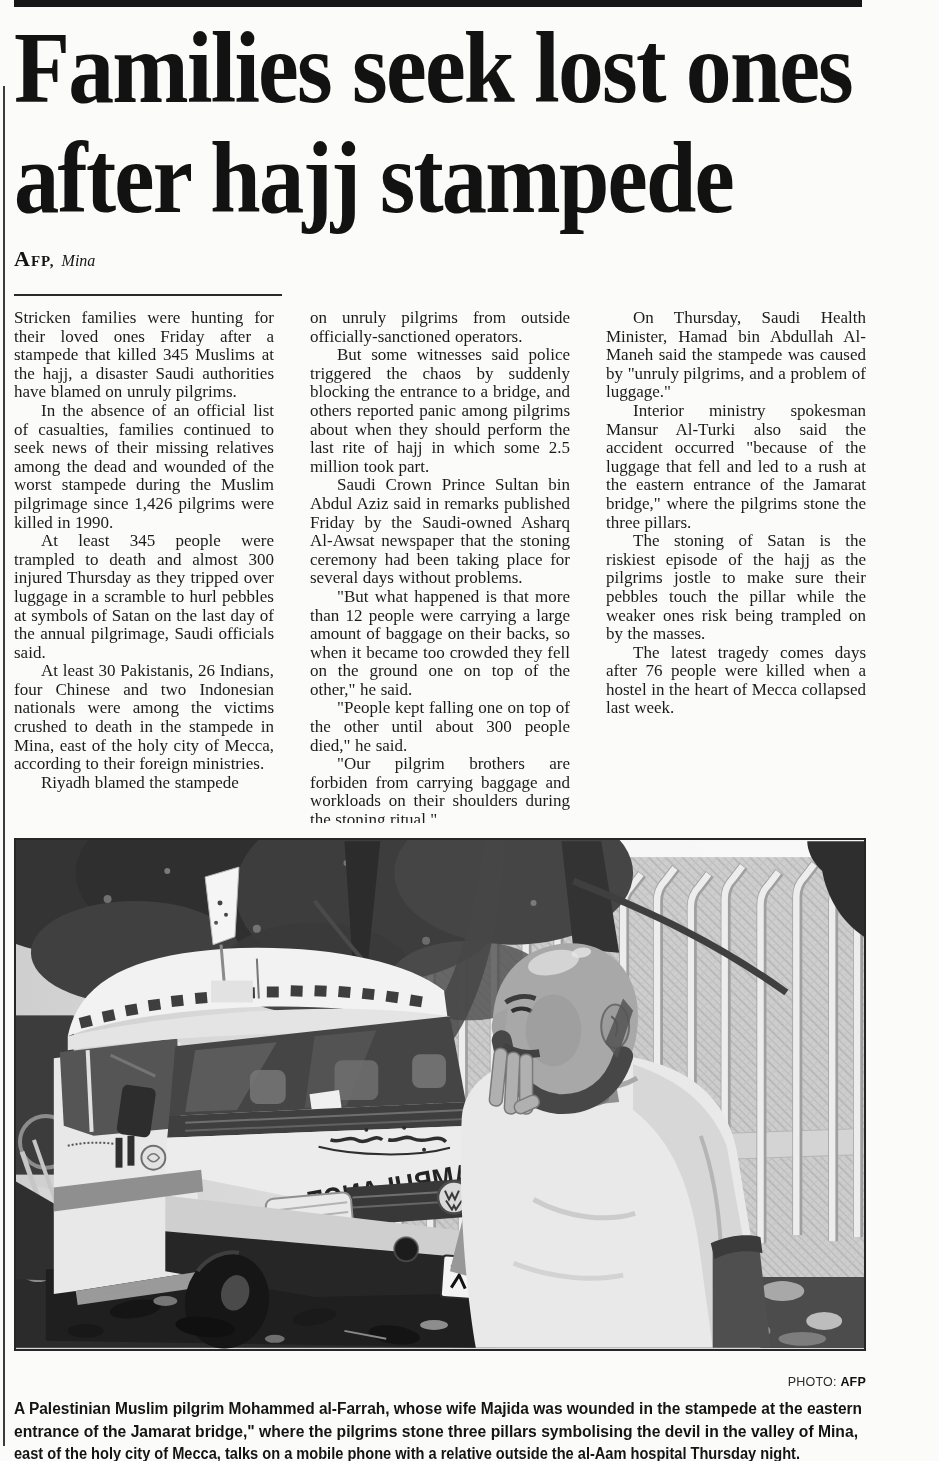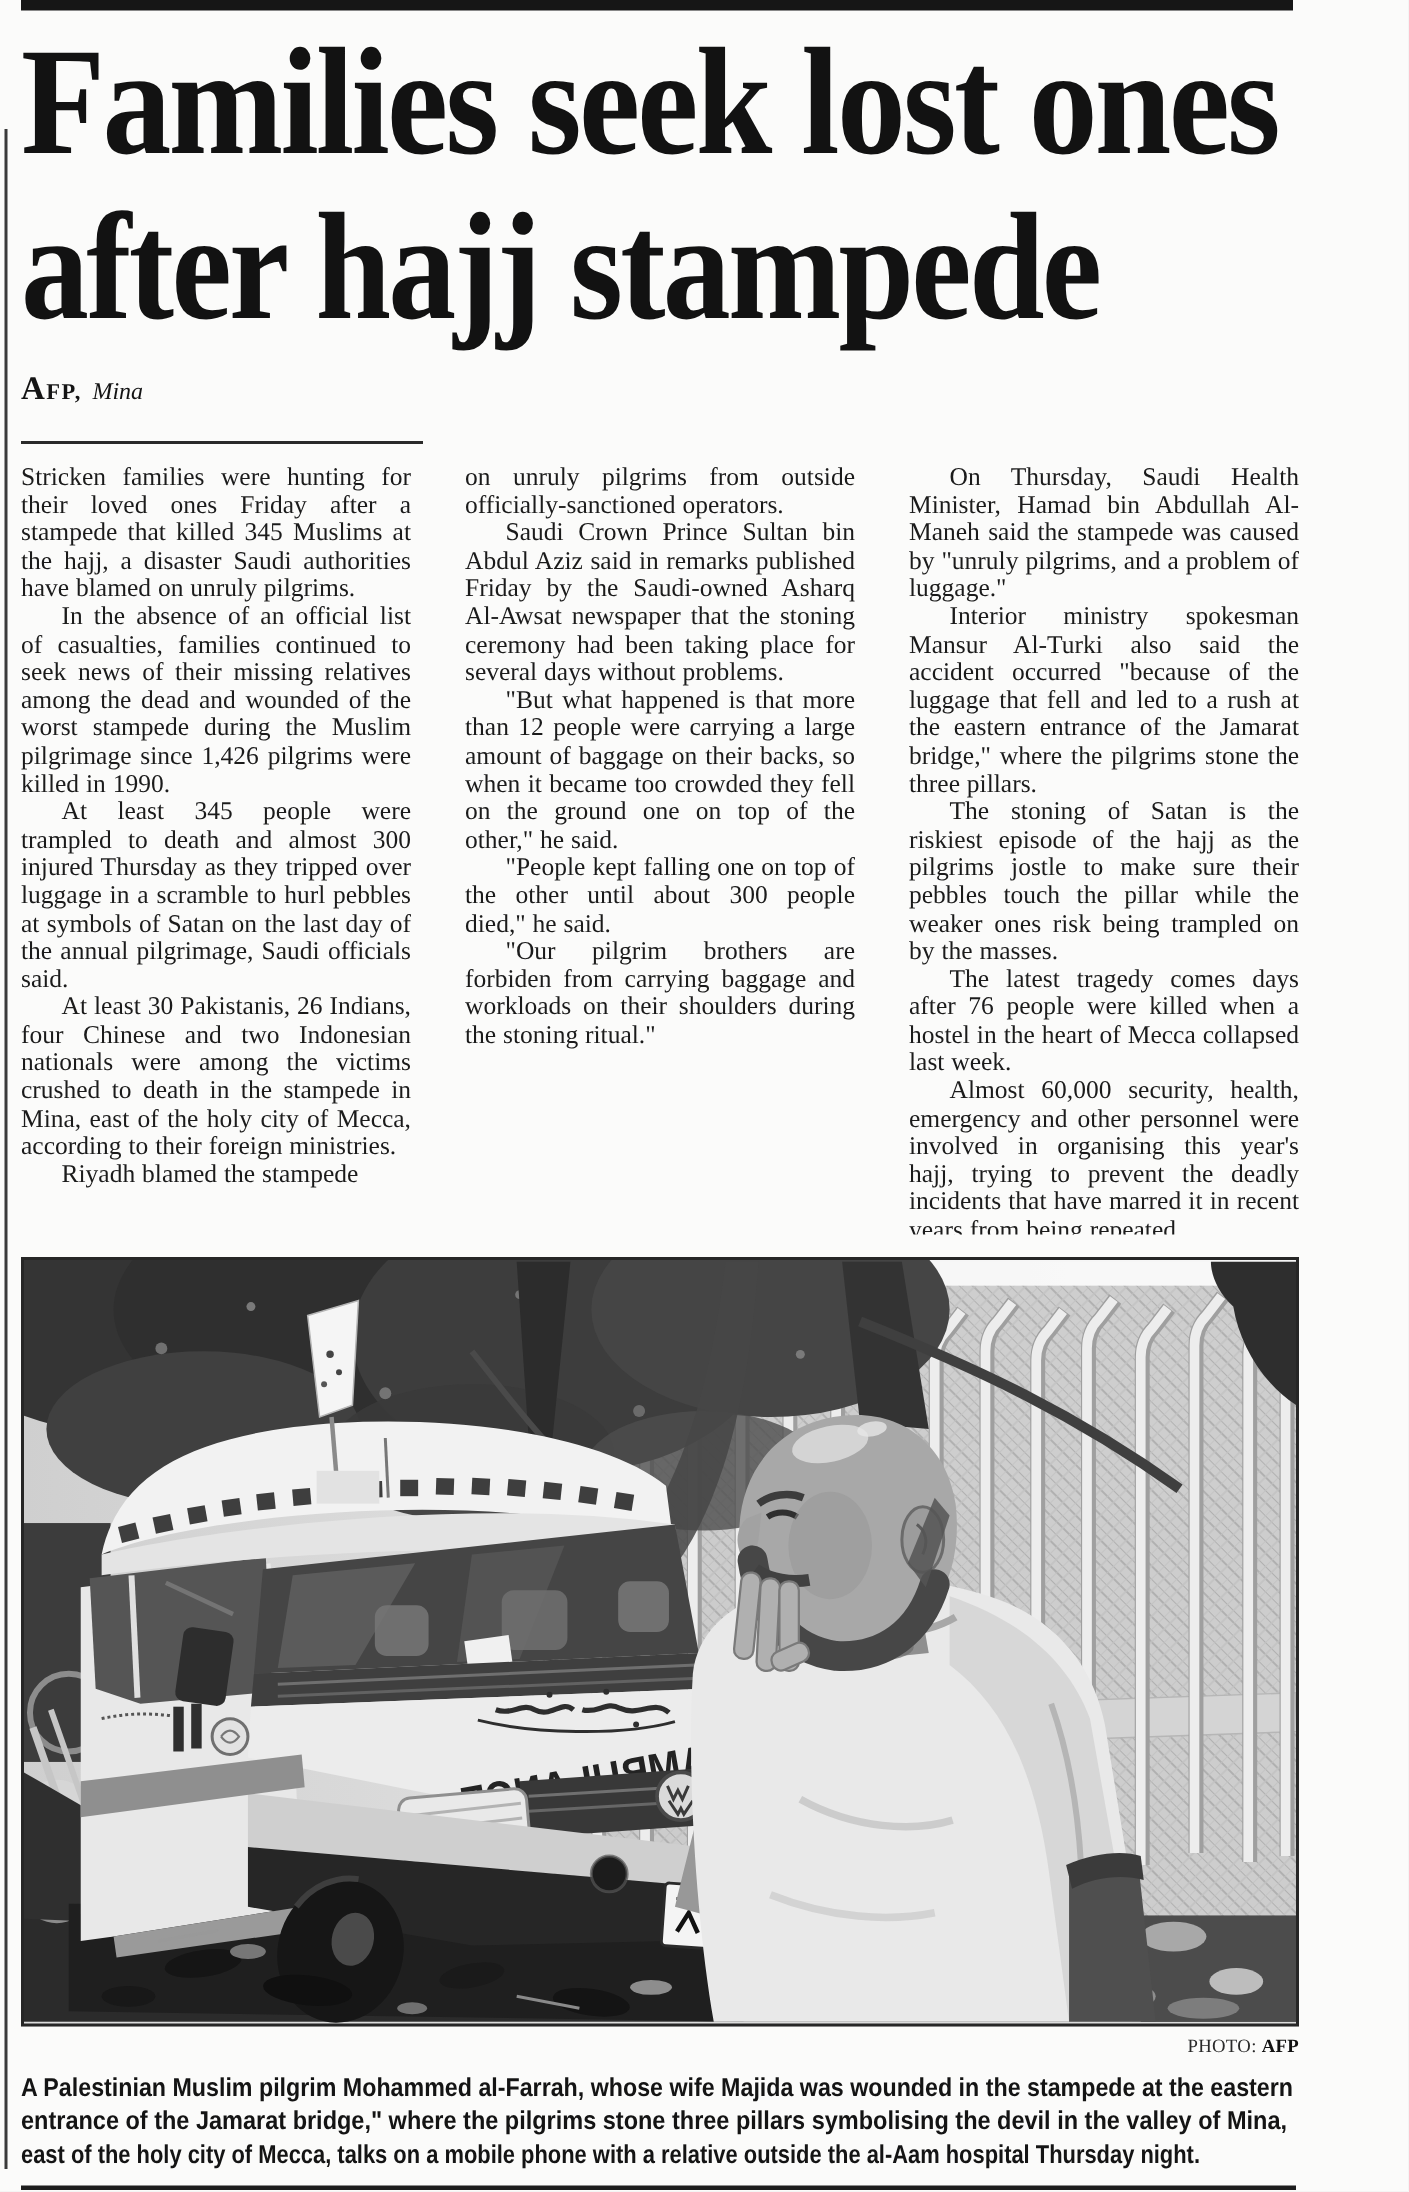--- a/index.html
+++ b/index.html
@@ -14,22 +14,22 @@
           font-size:15px;color:#141414;white-space:nowrap;}
   .agency{font-weight:bold;display:inline-block;letter-spacing:1px;}
   .agency::first-letter{font-size:22px;}
   .location{font-style:italic;font-size:16px;margin-left:7px;}
   .cols{display:flex;gap:36px;margin-top:13px;height:514px;overflow:hidden;}
   .col{width:268px;font-size:17px;line-height:18.6px;text-align:justify;color:#1b1b1b;
        hyphens:auto;-webkit-hyphens:auto;word-spacing:.02em;}
   .col p{margin:0;}
   .col p.indent{text-indent:27px;}
   .photo-frame{margin-top:15px;width:848px;height:509px;border:2px solid #262626;background:#dcdcdc;}
-  .credit{width:852px;text-align:right;font-family:Liberation Serif, serif;
-          font-size:12.5px;color:#2a2a2a;margin-top:6px;letter-spacing:.2px;}
+  .credit{width:852px;text-align:right;font-family:Liberation Sans, sans-serif;
+          font-size:12.5px;color:#2a2a2a;margin-top:24px;letter-spacing:.2px;}
   .credit b{color:#111;}
   .caption-svg{display:block;margin-top:9px;}
   .caption-svg text{font-family:"Liberation Sans",sans-serif;font-weight:bold;fill:#141414;}
   .bottom-rule{width:850px;border-top:3px solid #1d1d1d;margin-top:8px;}
 </style>
 </head>
 <body>
 
 <div class="page">
   <div class="edge-bar"></div>
@@ -49,31 +49,31 @@
     <div class="cols">
       <div class="col">
           <p>Stricken families were hunting for their loved ones Friday after a stampede that killed 345 Muslims at the hajj, a disaster Saudi authorities have blamed on unruly pilgrims.</p>
           <p class="indent">In the absence of an official list of casualties, families continued to seek news of their missing relatives among the dead and wounded of the worst stampede during the Muslim pilgrimage since 1,426 pilgrims were killed in 1990.</p>
           <p class="indent">At least 345 people were trampled to death and almost 300 injured Thursday as they tripped over luggage in a scramble to hurl pebbles at symbols of Satan on the last day of the annual pilgrimage, Saudi officials said.</p>
           <p class="indent">At least 30 Pakistanis, 26 Indians, four Chinese and two Indonesian nationals were among the victims crushed to death in the stampede in Mina, east of the holy city of Mecca, according to their foreign ministries.</p>
           <p class="indent">Riyadh blamed the stampede</p>
         </div>
       <div class="col">
           <p>on unruly pilgrims from outside officially-sanctioned operators.</p>
+          <p class="indent">But some witnesses said police triggered the chaos by suddenly blocking the entrance to a bridge, and others reported panic among pilgrims about when they should perform the last rite of hajj in which some 2.5 million took part.</p>
           <p class="indent">Saudi Crown Prince Sultan bin Abdul Aziz said in remarks published Friday by the Saudi-owned Asharq Al-Awsat newspaper that the stoning ceremony had been taking place for several days without problems.</p>
           <p class="indent">"But what happened is that more than 12 people were carrying a large amount of baggage on their backs, so when it became too crowded they fell on the ground one on top of the other," he said.</p>
           <p class="indent">"People kept falling one on top of the other until about 300 people died," he said.</p>
           <p class="indent">"Our pilgrim brothers are forbiden from carrying baggage and workloads on their shoulders during the stoning ritual."</p>
         </div>
       <div class="col">
           <p class="indent">On Thursday, Saudi Health Minister, Hamad bin Abdullah Al-Maneh said the stampede was caused by "unruly pilgrims, and a problem of luggage."</p>
           <p class="indent">Interior ministry spokesman Mansur Al-Turki also said the accident occurred "because of the luggage that fell and led to a rush at the eastern entrance of the Jamarat bridge," where the pilgrims stone the three pillars.</p>
           <p class="indent">The stoning of Satan is the riskiest episode of the hajj as the pilgrims jostle to make sure their pebbles touch the pillar while the weaker ones risk being trampled on by the masses.</p>
           <p class="indent">The latest tragedy comes days after 76 people were killed when a hostel in the heart of Mecca collapsed last week.</p>
-          <p class="indent">Almost 60,000 security, health, emergency and other personnel were involved in organising this year's hajj, trying to prevent the deadly incidents that have marred it in recent years from being repeated.</p>
         </div>
     </div>
 
     <div class="photo-frame">
       <svg width="848" height="509" viewBox="0 0 852 509">
         <defs>
           <linearGradient id="sky" x1="0" y1="0" x2="1" y2="0">
             <stop offset="0" stop-color="#cfcfcf"></stop>
               <stop offset="0.55" stop-color="#e4e4e4"></stop>
               <stop offset="1" stop-color="#f3f3f3"></stop>

